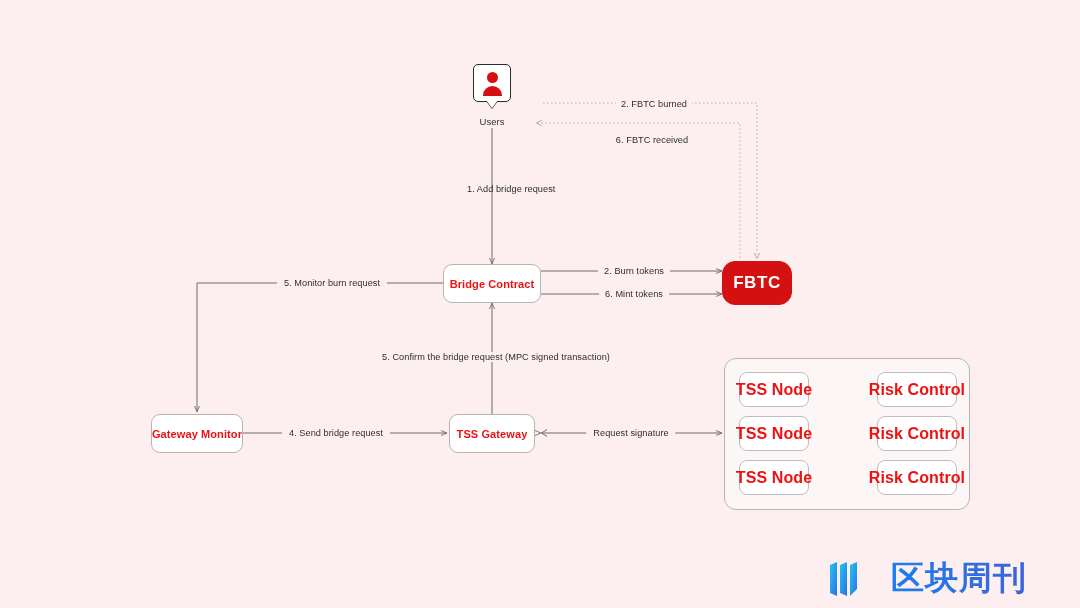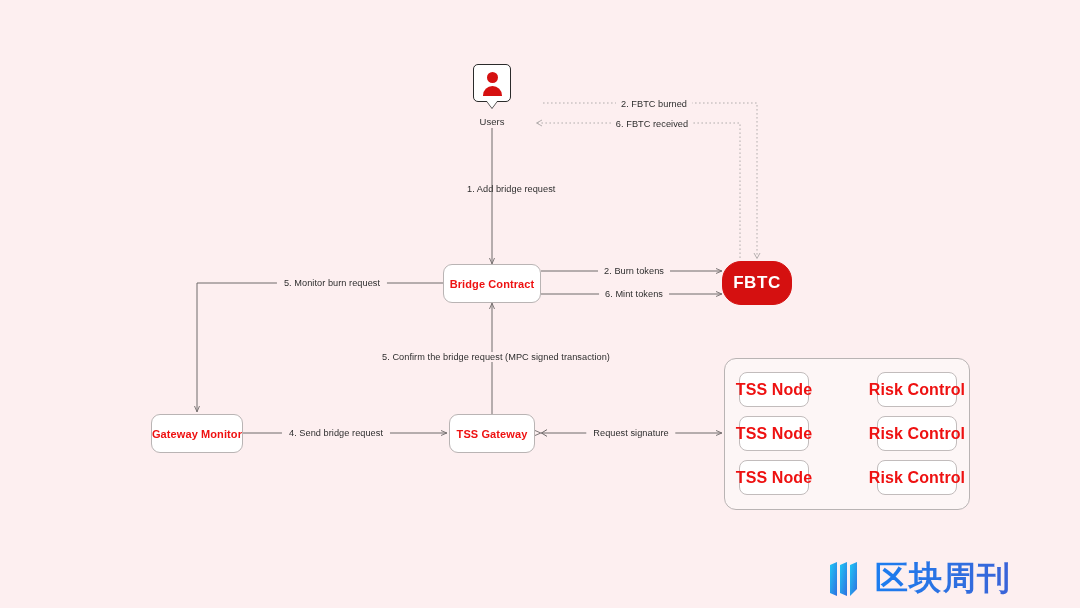--- a/index.html
+++ b/index.html
@@ -38,21 +38,21 @@
     font-weight: bold;
     font-size: 11px;
     letter-spacing: .1px;
     white-space: nowrap;
   }
   .node.solid {
     background: #d51010;
     border-color: #d51010;
     color: #ffffff;
     font-size: 17px;
-    border-radius: 19px;
+    border-radius: 13px;
     letter-spacing: .6px;
   }
   .node.small {
     font-size: 16px;
     border-radius: 8px;
     border-color: #c2bcbc;
   }
 
   
   .group-box {
@@ -127,20 +127,21 @@
   .wm-mark { display: block; }
   .wm-text {
     font-family: Liberation Serif, serif;
     font-size: 33px;
     font-weight: bold;
     letter-spacing: 1px;
     background: linear-gradient(90deg, #1b7df0 0%, #2f6fe0 60%, #3a63d8 100%);
     -webkit-background-clip: text;
     background-clip: text;
     color: #2f6fe0;
+    margin-left: 16px;
     -webkit-text-fill-color: transparent;
   }
 </style>
 </head>
 <body>
 
 <div id="canvas">
 
   <svg id="wires" viewBox="0 0 1080 608" xmlns="http://www.w3.org/2000/svg">
     <defs>
@@ -243,21 +244,21 @@
     <span>Risk Control</span>
   </div>
   <div class="node small" style="left:877px; top:460px; width:80px; height:35px;">
     <span>Risk Control</span>
   </div>
 
   <div class="lbl" style="left:447px; top:184px;margin-left:20px;">1. Add bridge request</div>
 
   <div class="lbl center" style="left:654px; top:99px; background:#fdeff0; padding:0 5px;">2. FBTC burned</div>
 
-  <div class="lbl center" style="left:652px; top:119px; background:#fdeff0; padding:0 5px;">6. FBTC received</div>
+  <div class="lbl center" style="left:652px; top:135px; background:#fdeff0; padding:0 5px;">6. FBTC received</div>
 
   <div class="lbl center" style="left:634px; top:266px; background:#fdeff0; padding:0 6px;">2. Burn tokens</div>
 
   <div class="lbl center" style="left:634px; top:289px; background:#fdeff0; padding:0 6px;">6. Mint tokens</div>
 
   <div class="lbl center" style="left:332px; top:278px; background:#fdeff0; padding:0 7px;">5. Monitor burn request</div>
 
   <div class="lbl center" style="left:336px; top:428px; background:#fdeff0; padding:0 7px;">4. Send bridge request</div>
 
   <div class="lbl center" style="left:496px; top:352px; background:#fdeff0; padding:0 7px;">5. Confirm the bridge request (MPC signed transaction)</div>

